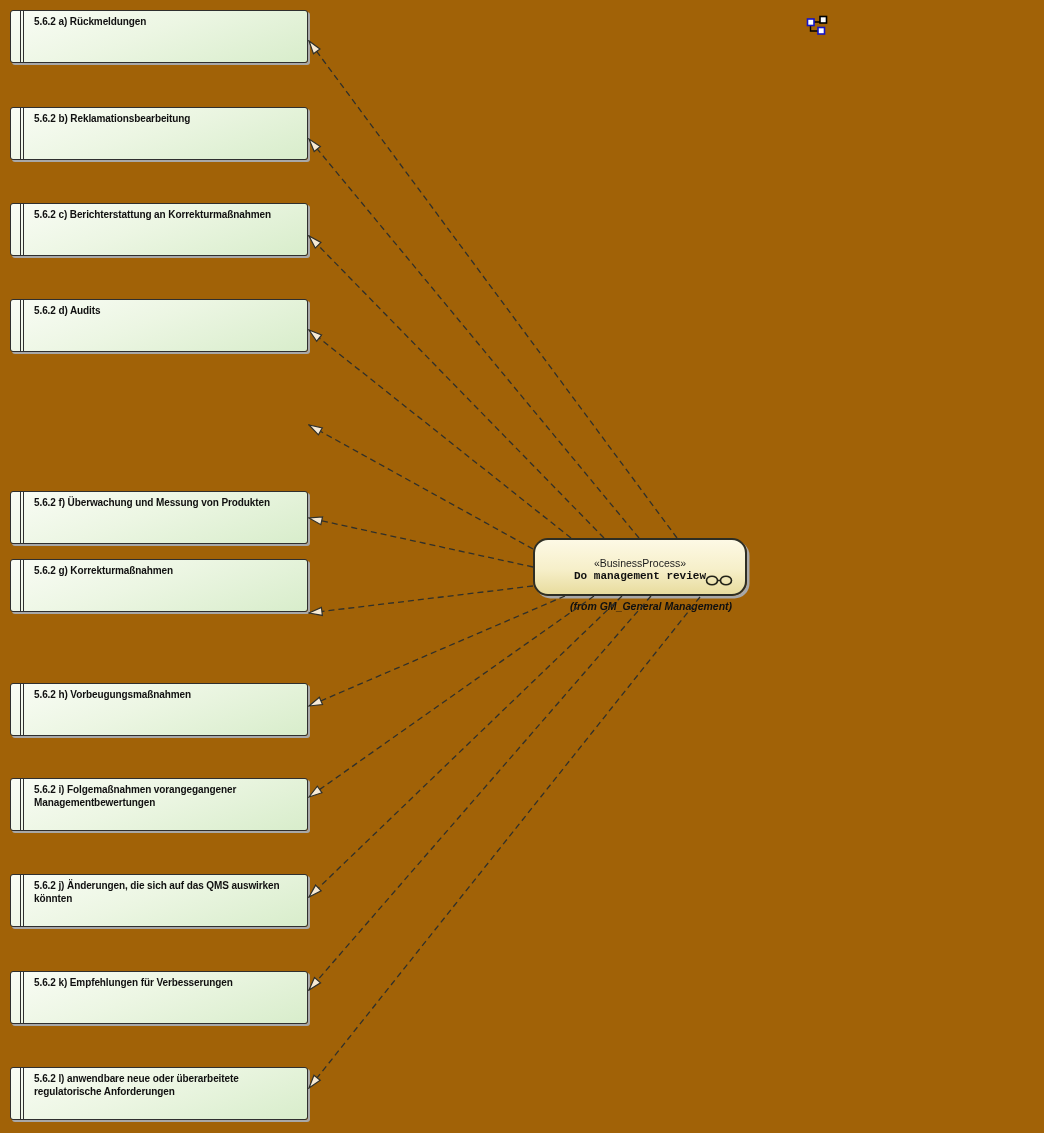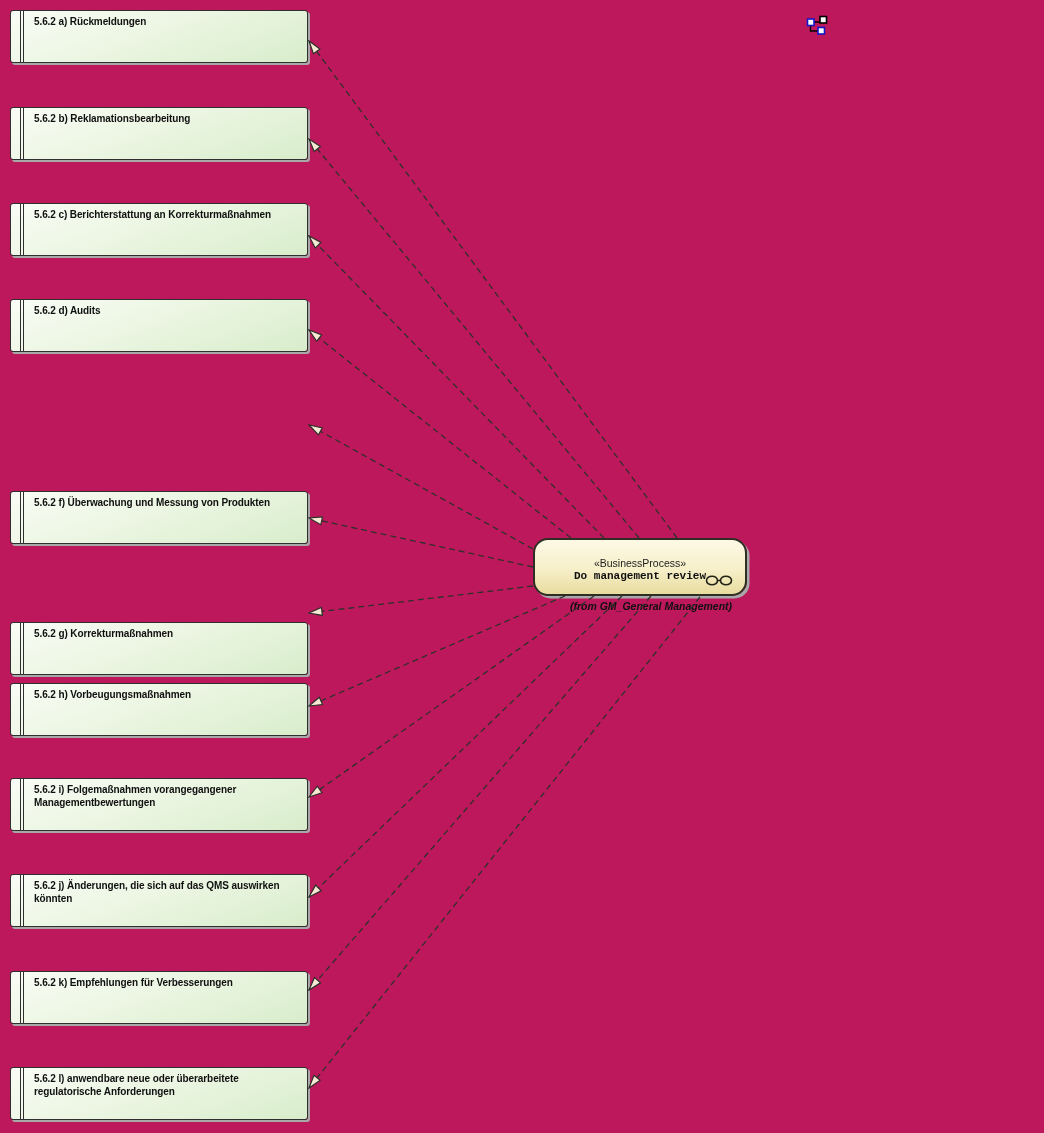--- a/index.html
+++ b/index.html
@@ -1,17 +1,17 @@
 <!DOCTYPE html>
 <html><head>
 <meta charset="utf-8">
 <style>
   html,body{margin:0;padding:0;background:#ffffff;}
   .canvas{
-    position:relative;width:1044px;height:1133px;background:#be185d;
+    position:relative;width:1044px;height:1133px;background:#a16207;
     font-family:"Liberation Sans",sans-serif;overflow:hidden;
   }
   
   .node{
     position:absolute;left:10px;width:298px;height:53px;box-sizing:border-box;
     border:1.4px solid #2f2f2f;border-radius:3px;
     background:linear-gradient(160deg,#f9fcf5 0%,#ecf6e3 45%,#d8edcb 100%);
     box-shadow:2px 2px 0 #a8a8a8;
   }
   .bars{
@@ -64,21 +64,21 @@
     <div class="node-label">5.6.2 c) Berichterstattung an Korrekturmaßnahmen</div>
   </div>
   <div class="node" style="top:299px">
     <span class="bars"></span>
     <div class="node-label">5.6.2 d) Audits</div>
   </div>
   <div class="node" style="top:491px">
     <span class="bars"></span>
     <div class="node-label">5.6.2 f) Überwachung und Messung von Produkten</div>
   </div>
-  <div class="node" style="top:622px">
+  <div class="node" style="top:559px">
     <span class="bars"></span>
     <div class="node-label">5.6.2 g) Korrekturmaßnahmen</div>
   </div>
   <div class="node" style="top:683px">
     <span class="bars"></span>
     <div class="node-label">5.6.2 h) Vorbeugungsmaßnahmen</div>
   </div>
   <div class="node" style="top:778px">
     <span class="bars"></span>
     <div class="node-label">5.6.2 i) Folgemaßnahmen vorangegangener Managementbewertungen</div>

